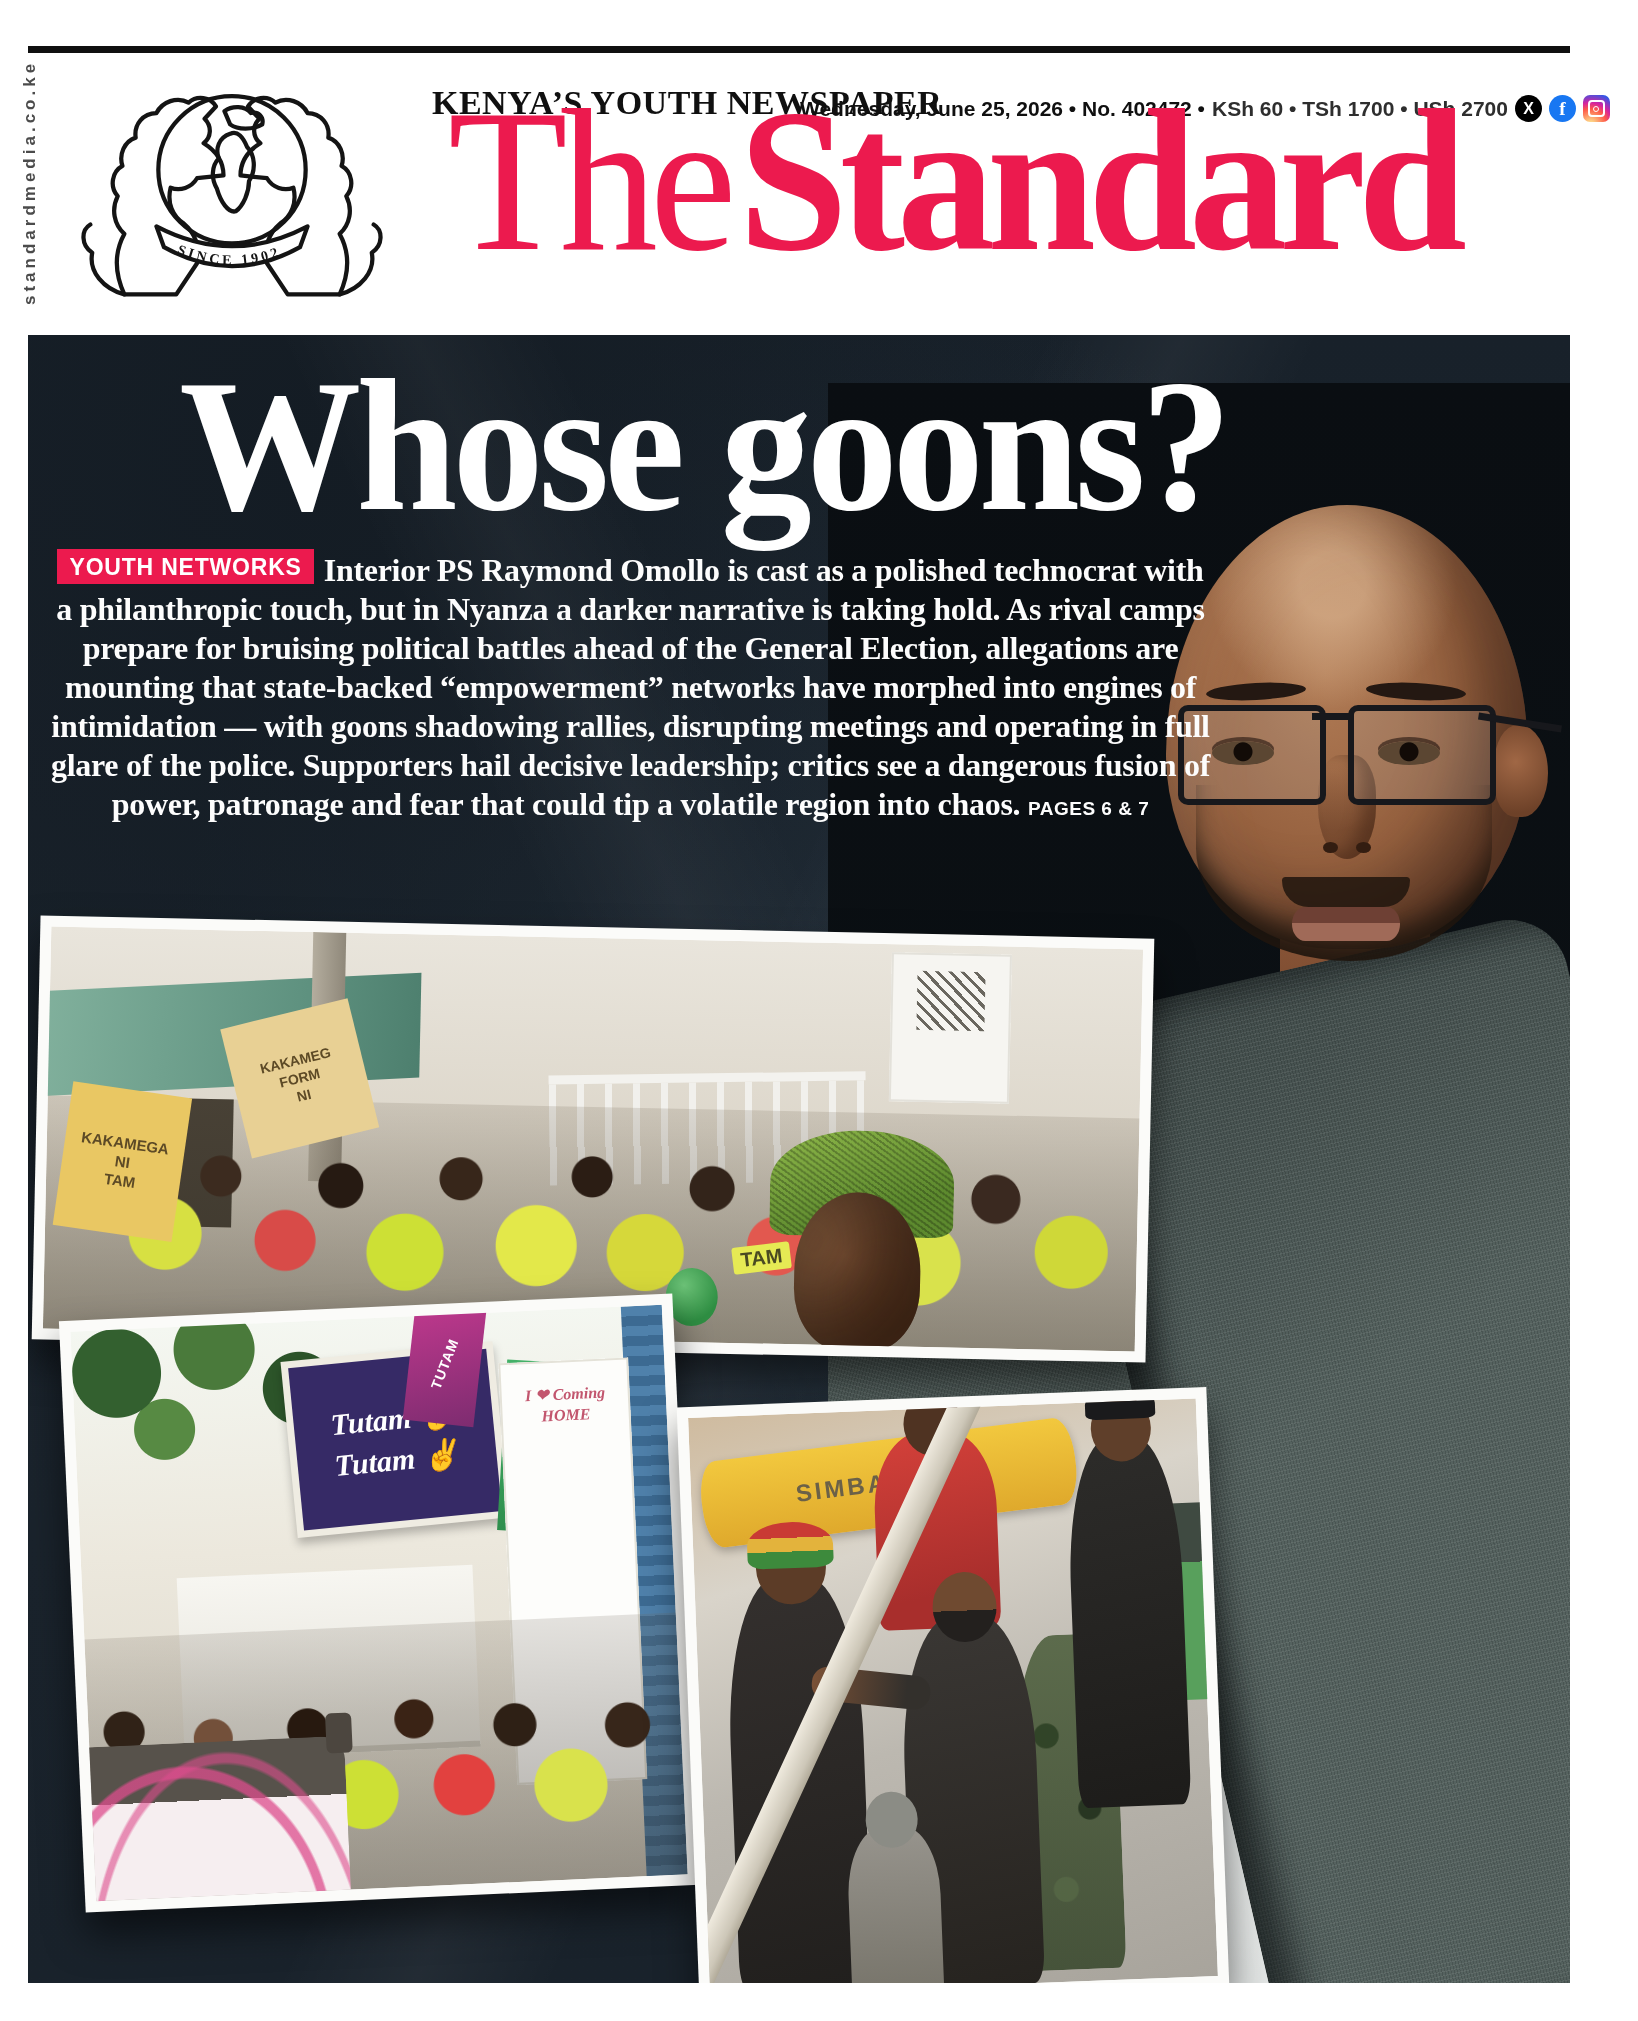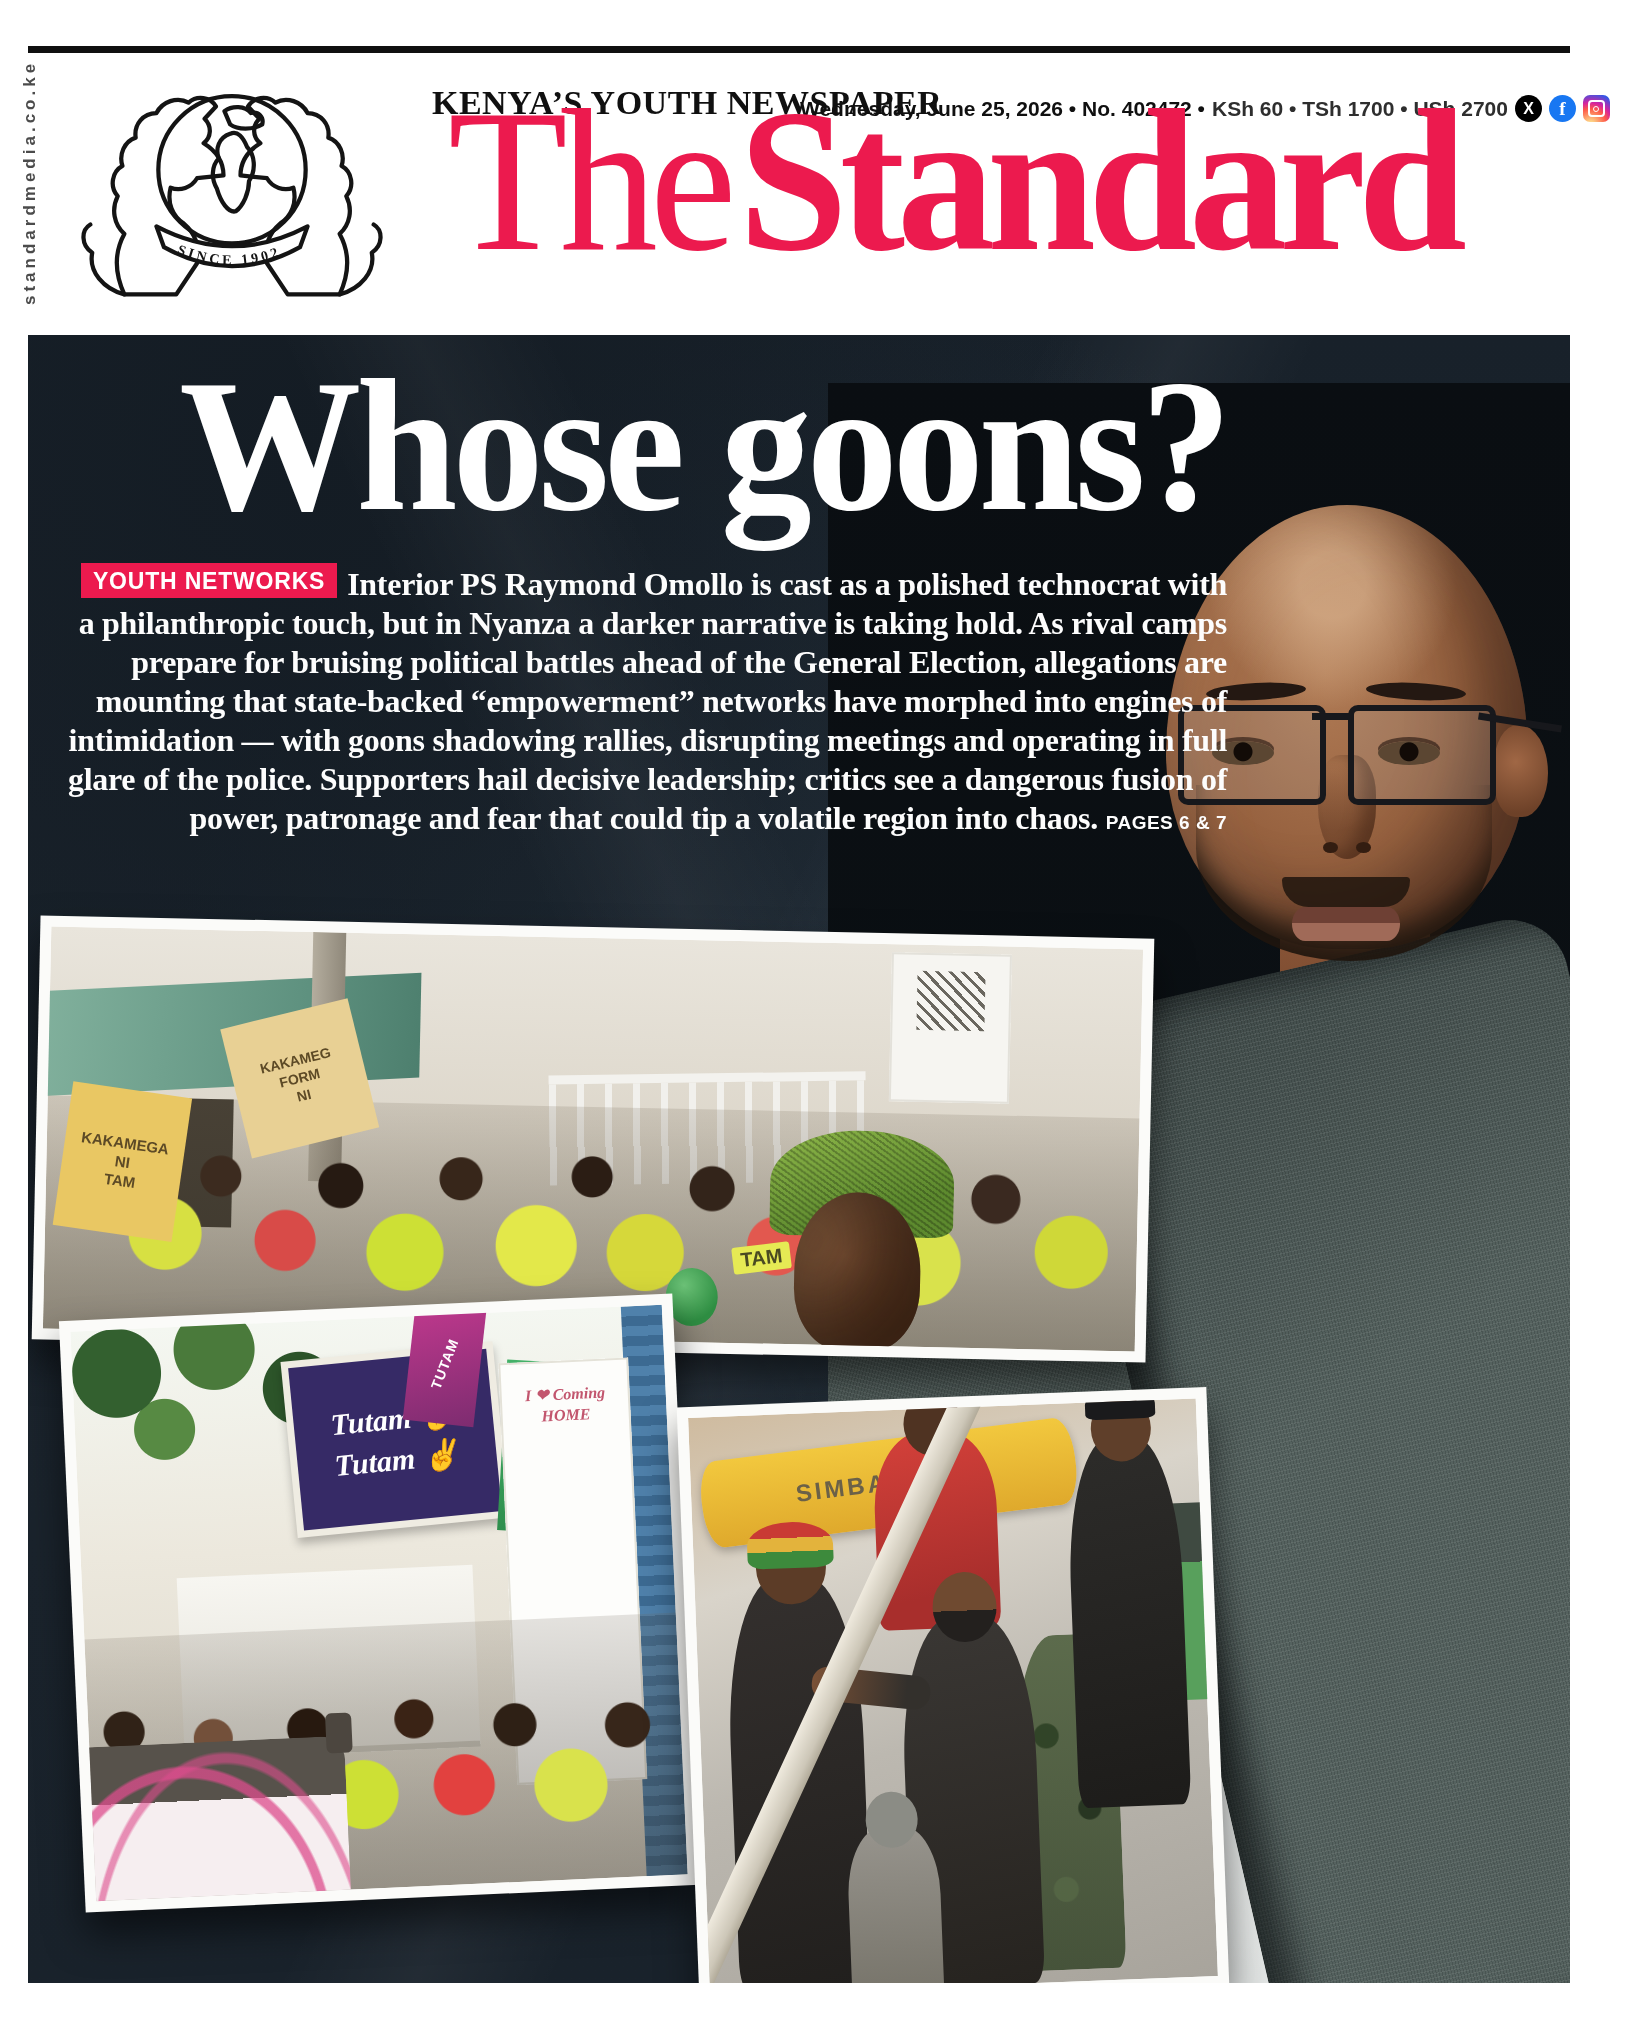--- a/index.html
+++ b/index.html
@@ -34,23 +34,23 @@
        background:
         linear-gradient(115deg, rgba(255,255,255,0) 44%, rgba(255,255,255,.045) 50%, rgba(255,255,255,0) 56%),
         linear-gradient(65deg, rgba(255,255,255,0) 44%, rgba(255,255,255,.04) 50%, rgba(255,255,255,0) 56%),
         radial-gradient(ellipse at 18% 8%, #141c24 0%, rgba(20,28,36,0) 45%),
         radial-gradient(ellipse at 55% 45%, #232f3a 0%, rgba(35,47,58,0) 60%),
         linear-gradient(180deg,#18212a 0%,#1b242d 45%,#19222b 100%);}
 
   .headline{left:0;top:16px;width:1350px;text-align:center;color:#fff;z-index:6;
        font-family:"Liberation Serif",serif;font-weight:700;font-size:182px;line-height:1;
        letter-spacing:-5px;transform:scaleY(1.04);transform-origin:top center;}
-  .standfirst{left:18px;top:212px;width:1165px;z-index:6;text-align:right;
+  .standfirst{left:18px;top:212px;width:1165px;z-index:6;text-align:center;
        font-family:"Liberation Serif",serif;font-weight:700;font-size:32px;line-height:1.22;
-       color:#fdfdfd;letter-spacing:-0.3px;margin:16px;}
+       color:#fdfdfd;letter-spacing:-0.3px;margin:2px;}
   .kicker{display:inline-block;background:#ec1a4e;color:#fff;font-family:"Liberation Sans",sans-serif;
        font-weight:700;font-size:23px;letter-spacing:0.8px;padding:4px 12px 3px;margin-right:10px;
        vertical-align:6px;}
   .pageref{font-family:"Liberation Sans",sans-serif;font-weight:700;font-size:19px;letter-spacing:0.5px;}
 
   
   .photo{background:#fbfbf9;box-shadow:0 22px 38px rgba(0,0,0,.55);padding:11px;}
   .scene{position:relative;overflow:hidden;width:100%;height:100%;}
 
   

